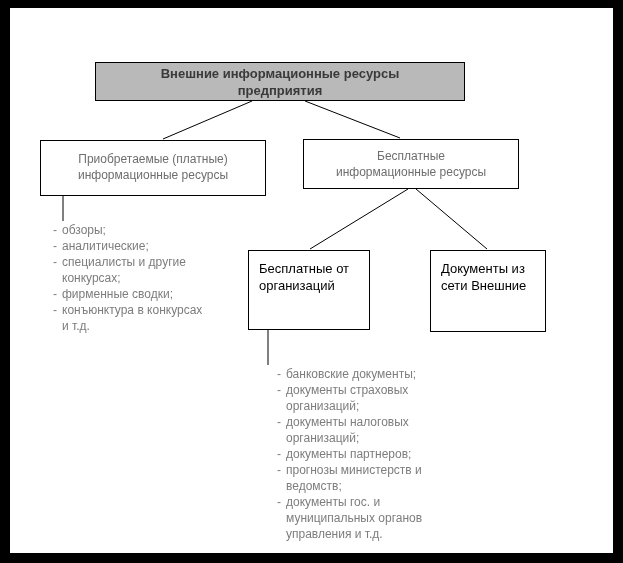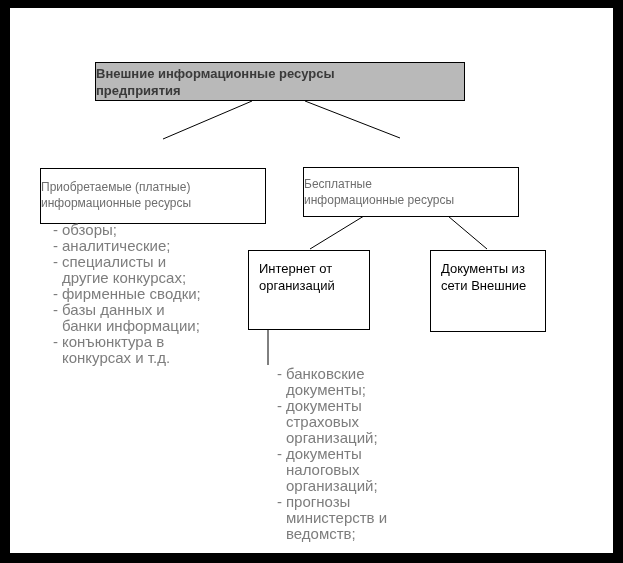--- a/index.html
+++ b/index.html
@@ -17,34 +17,34 @@
   }
   svg.connectors{
     position:absolute;left:0;top:0;
     pointer-events:none;
   }
   .box{
     position:absolute;
     background:#fff;
     border:1px solid #000;
     box-sizing:border-box;
+    text-align:center;
   }
   .box.root{
     left:95px;top:62px;width:370px;height:39px;
     background:#b9b9b9;
     color:#3a3a3a;
     font-size:13px;font-weight:bold;
     line-height:17px;
     padding-top:2px;
   }
   .box.branch{
     color:#6e6e6e;
     font-size:12px;
     line-height:16px;
-    margin-top:28px;
   }
   .box.branch.left{
     left:40px;top:140px;width:226px;height:56px;
     padding-top:10px;
   }
   .box.branch.right{
     left:303px;top:139px;width:216px;height:50px;
     padding-top:8px;
   }
   .box.doc{
@@ -58,21 +58,21 @@
     left:248px;top:250px;width:122px;height:80px;
   }
   .box.doc.doc2{
     left:430px;top:250px;width:116px;height:82px;
   }
   ul.list{
     position:absolute;
     margin:0;padding:0;
     list-style:none;
     color:#7d7d7d;
-    font-size:15px;
+    font-size:12px;
     line-height:16px;
   }
   ul.list li{
     position:relative;
     padding-left:10px;
   }
   ul.list li::before{
     content:"-";
     position:absolute;
     left:1px;top:0;
@@ -109,38 +109,39 @@
     <div>Приобретаемые (платные)</div>
     <div>информационные ресурсы</div>
   </div>
 
   <div class="box branch right">
     <div>Бесплатные</div>
     <div>информационные ресурсы</div>
   </div>
 
   <div class="box doc doc1">
-    <div>Интернет от</div>
+    <div>Бесплатные от</div>
     <div>организаций</div>
   </div>
 
   <div class="box doc doc2">
     <div>Документы из</div>
     <div>сети Внешние</div>
   </div>
 
   <ul class="list left-list">
     <li>обзоры;</li>
     <li>аналитические;</li>
     <li>специалисты и другие конкурсах;</li>
     <li>фирменные сводки;</li>
-    <li>базы данных и банки информации;</li>
     <li>конъюнктура в конкурсах и т.д.</li>
   </ul>
 
   <ul class="list right-list">
     <li>банковские документы;</li>
     <li>документы страховых организаций;</li>
     <li>документы налоговых организаций;</li>
+    <li>документы партнеров;</li>
     <li>прогнозы министерств и ведомств;</li>
+    <li>документы гос. и муниципальных органов управления и т.д.</li>
   </ul>
 
 </div>
 
 </body></html>

